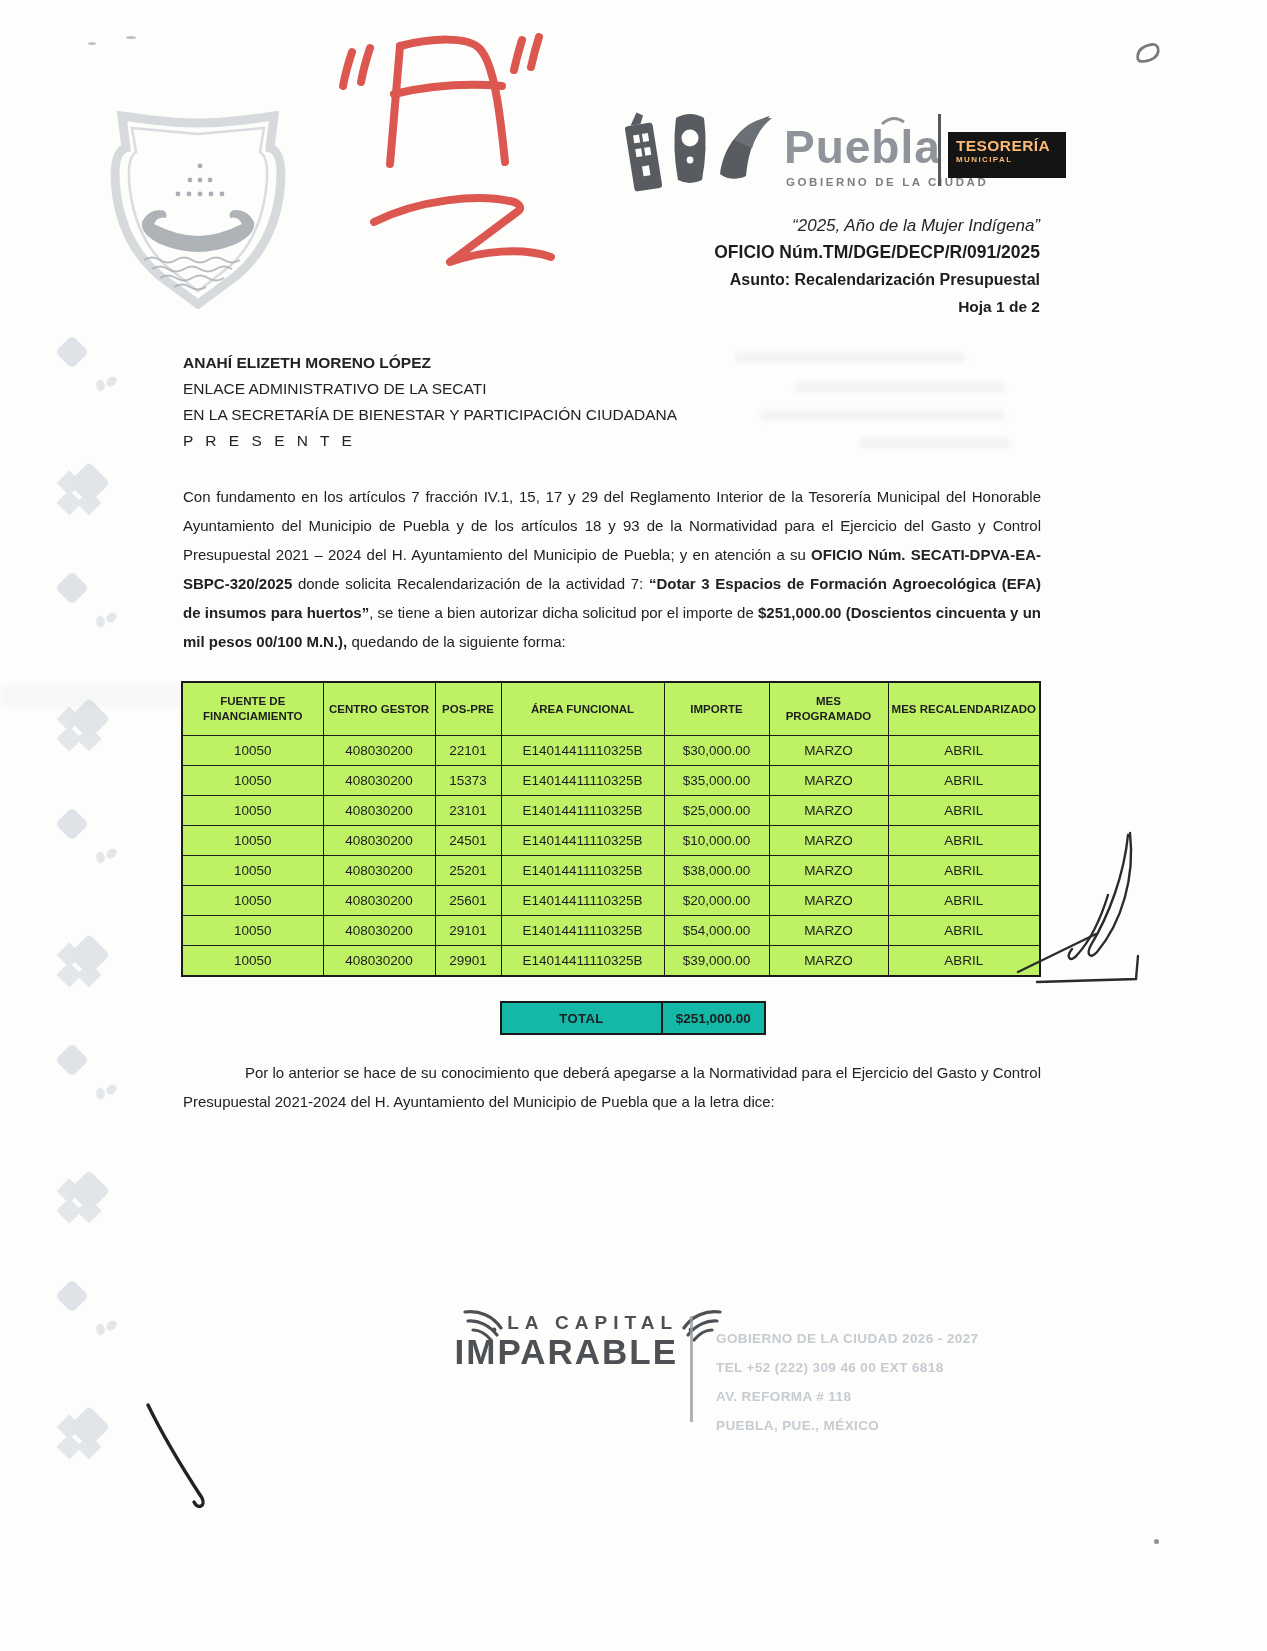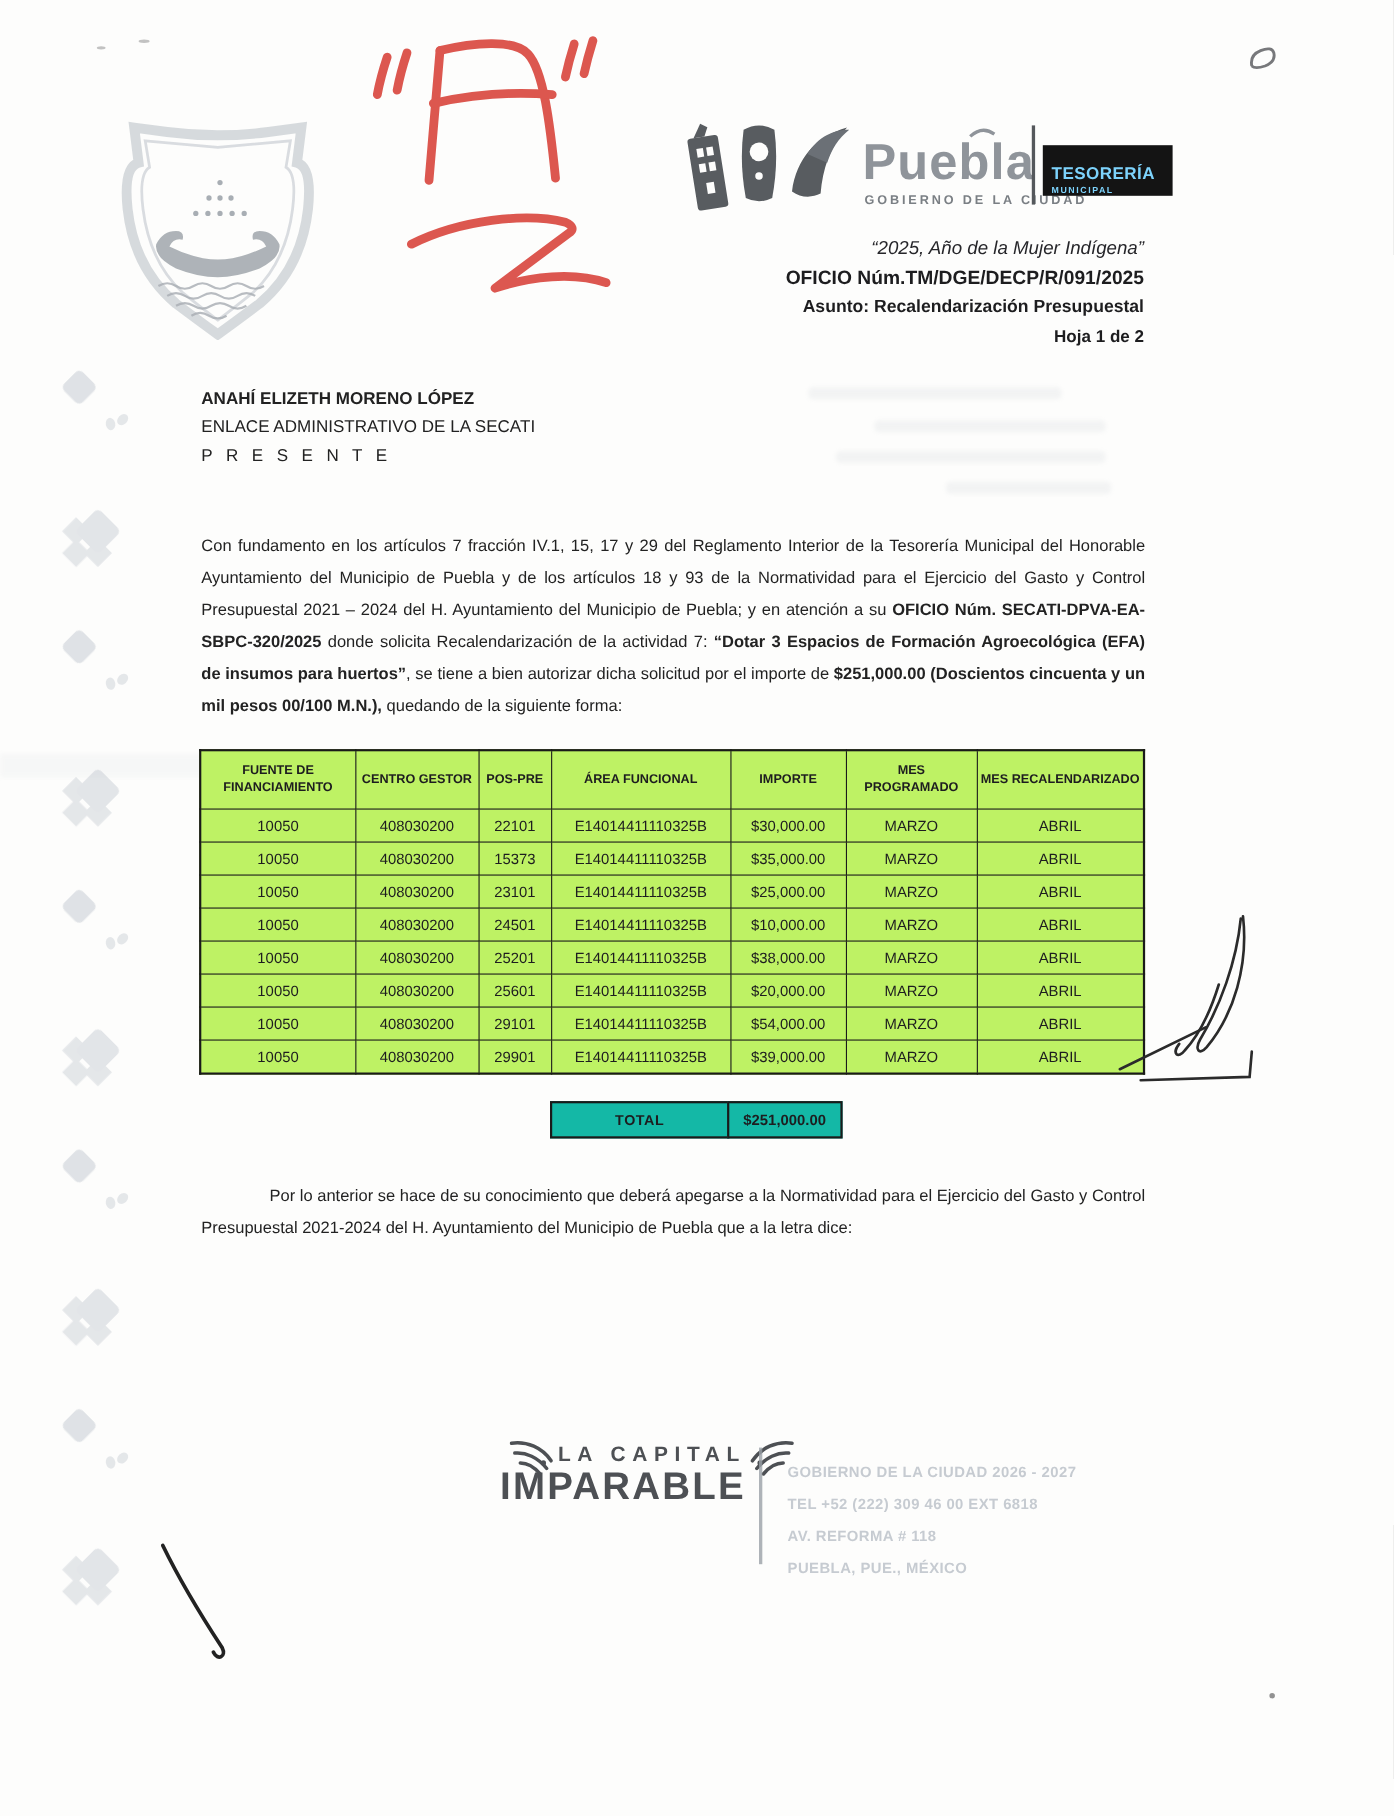--- a/index.html
+++ b/index.html
@@ -34,40 +34,40 @@
   
   .brandbar{left:616px;top:102px;width:470px;height:100px;}
   .brand-icons{position:absolute;left:0;top:8px;}
   .wordmark{position:absolute;left:168px;top:22px;font-size:46px;font-weight:bold;
     color:#8f949a;letter-spacing:1px;line-height:1;}
   .wordmark .bmark{position:absolute;left:96px;top:-8px;width:26px;height:10px;}
   .tagline{position:absolute;left:170px;top:74px;font-size:11.5px;font-weight:bold;
     letter-spacing:2.6px;color:#7a7f84;}
   .vdiv{position:absolute;left:322px;top:12px;width:3px;height:72px;background:#55585c;}
   .deptbox{position:absolute;left:332px;top:30px;width:118px;height:46px;background:#141414;
-    color:#7dd3fc;padding:18px 8px;box-sizing:border-box;}
+    color:#fdba74;padding:5px 8px;box-sizing:border-box;}
   .deptbox .d1{font-size:15.5px;font-weight:bold;letter-spacing:.4px;line-height:1.15;}
   .deptbox .d2{font-size:8px;font-weight:bold;letter-spacing:1.4px;line-height:1.2;}
 
   
   .headtxt{left:400px;top:212px;width:640px;text-align:right;line-height:27px;}
   .motto{font-style:italic;font-size:17px;color:#26262a;}
   .oficio{font-weight:bold;font-size:17.5px;}
   .asunto{font-weight:bold;font-size:16px;}
   .hoja{font-weight:bold;font-size:15.5px;}
 
   
   .recipient{left:183px;top:350px;width:720px;font-size:15.5px;line-height:26px;color:#222;}
   .recipient .name{font-weight:bold;}
   .recipient .sal{letter-spacing:4px;}
 
   
   .para{left:183px;width:858px;font-size:15px;line-height:29px;text-align:justify;color:#222;}
   .para.p1{top:482px;}
-  .para.p2{top:1058px;text-indent:62px;margin-top:15px;}
+  .para.p2{top:1058px;text-indent:62px;}
   .para .b{font-weight:bold;}
 
   
   .budget{left:181px;top:681px;border-collapse:collapse;table-layout:fixed;background:#bef264;}
   .budget th,.budget td{border:1.6px solid #1a1a1a;text-align:center;vertical-align:middle;
     padding:0 3px;overflow:hidden;}
   .budget{border:2.5px solid #1a1a1a;}
   .budget th{font-size:11.5px;font-weight:bold;height:52px;line-height:1.3;}
   .budget td{font-size:13.5px;height:29px;}
   .c1{width:141px;} .c2{width:112px;} .c3{width:66px;} .c4{width:163px;}
@@ -217,20 +217,21 @@
   <div class="abs headtxt">
     <div class="motto">“2025, Año de la Mujer Indígena”</div>
     <div class="oficio">OFICIO Núm.TM/DGE/DECP/R/091/2025</div>
     <div class="asunto">Asunto: Recalendarización Presupuestal</div>
     <div class="hoja">Hoja 1 de 2</div>
   </div>
 
   <div class="abs recipient">
     <div class="name">ANAHÍ ELIZETH MORENO LÓPEZ</div>
     <div>ENLACE ADMINISTRATIVO DE LA SECATI</div>
+    <div>EN LA SECRETARÍA DE BIENESTAR Y PARTICIPACIÓN CIUDADANA</div>
     <div class="sal">P R E S E N T E</div>
   </div>
 
   <div class="abs para p1"><span>Con fundamento en los artículos 7 fracción IV.1, 15, 17 y 29 del Reglamento Interior de la Tesorería Municipal del Honorable Ayuntamiento del Municipio de Puebla y de los artículos 18 y 93 de la Normatividad para el Ejercicio del Gasto y Control Presupuestal 2021 – 2024 del H. Ayuntamiento del Municipio de Puebla; y en atención a su </span><span class="b">OFICIO Núm. SECATI-DPVA-EA-SBPC-320/2025</span><span> donde solicita Recalendarización de la actividad 7: </span><span class="b">“Dotar 3 Espacios de Formación Agroecológica (EFA) de insumos para huertos”</span><span>, se tiene a bien autorizar dicha solicitud por el importe de </span><span class="b">$251,000.00 (Doscientos cincuenta y un mil pesos 00/100 M.N.),</span><span> quedando de la siguiente forma:</span></div>
 
   <table class="abs budget">
     <colgroup>
       <col class="c1">
         <col class="c2">
         <col class="c3">

